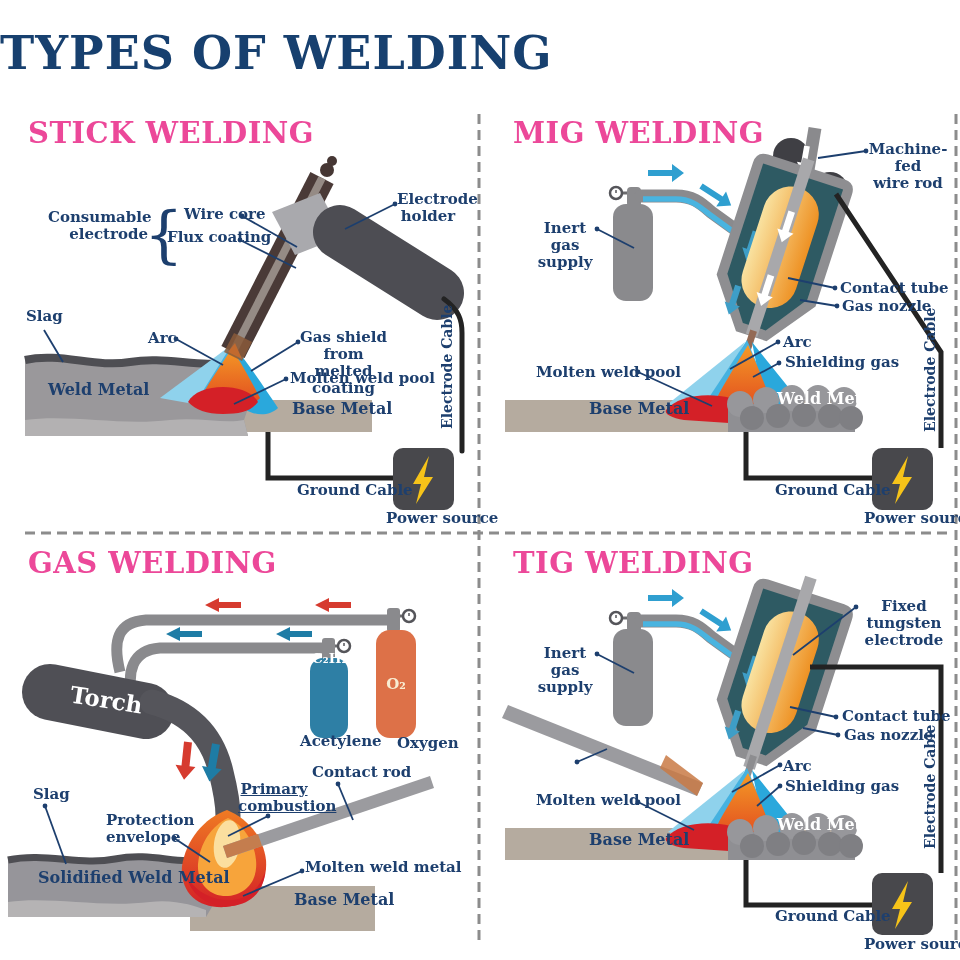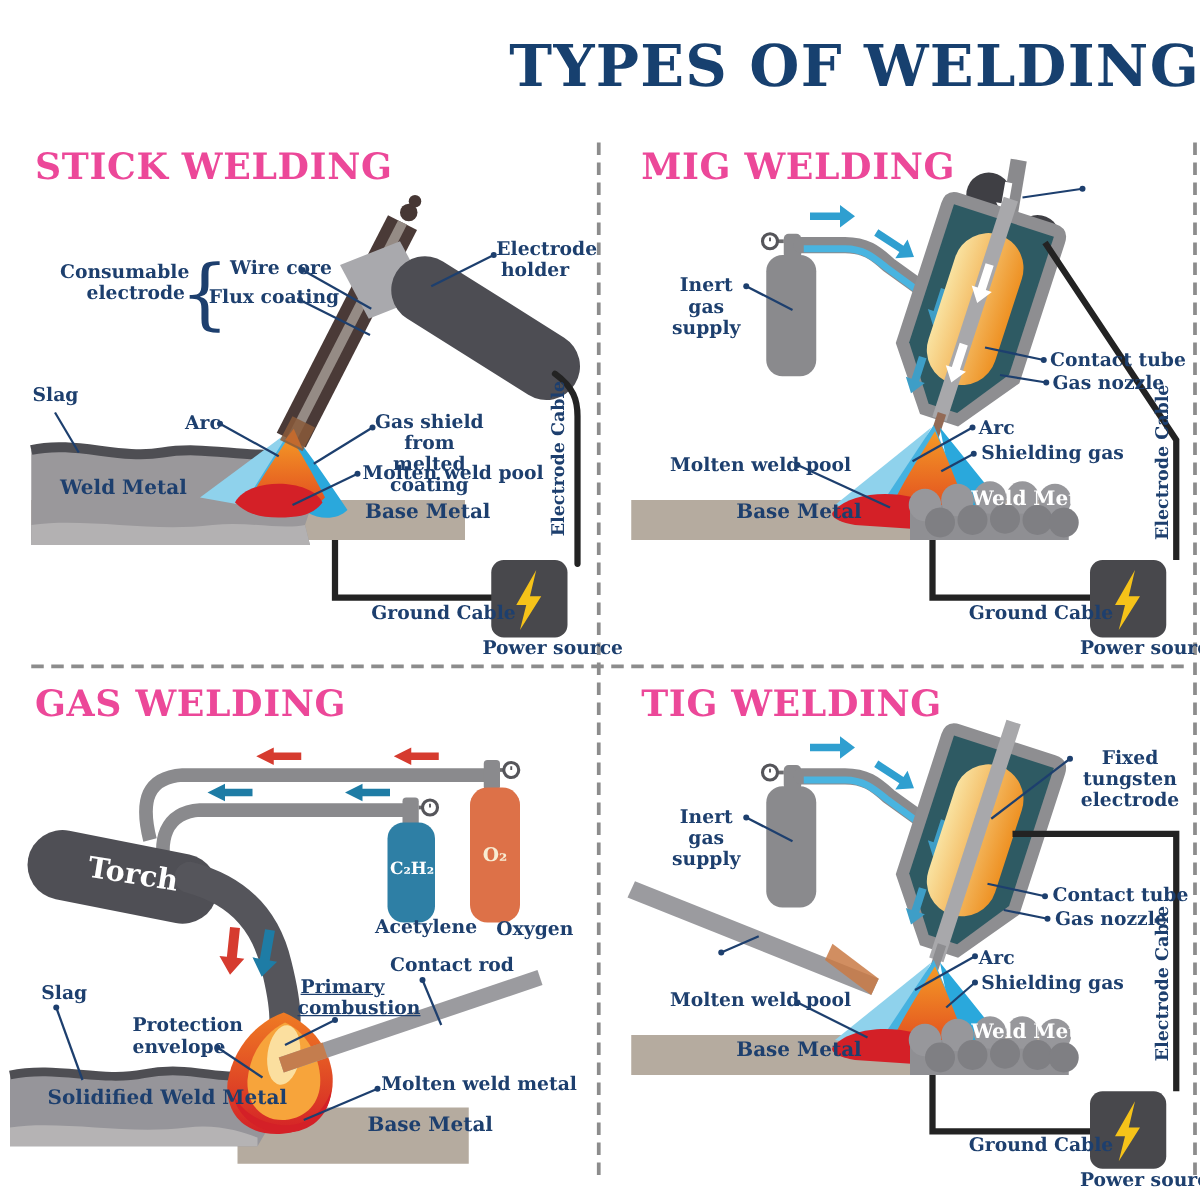--- a/index.html
+++ b/index.html
@@ -1,18 +1,18 @@
 <!DOCTYPE html>
 <html><head>
 <meta charset="utf-8">
 <style>
   html,body{margin:0;padding:0;background:#ffffff;}
   .canvas{position:relative;width:960px;height:960px;background:#ffffff;overflow:hidden;
           font-family:"DejaVu Serif", serif;}
-  .title{position:absolute;left:0;top:26px;width:960px;text-align:right;
+  .title{position:absolute;left:0;top:26px;width:960px;text-align:left;
          font-size:46px;font-weight:bold;color:#17406f;letter-spacing:1px;}
   .qhead{position:absolute;font-size:29px;font-weight:bold;color:#ec4899;letter-spacing:.5px;white-space:nowrap;}
   .lbl{position:absolute;font-size:15px;font-weight:bold;color:#1d3f6e;line-height:1.14;white-space:nowrap;}
   .lbl.ml{white-space:normal;text-align:center;}
   .lbl.rt{text-align:right;}
   .lbl.white{color:#ffffff;}
   .lbl.cream{color:#f8ecd2;}
   .lbl.metal{font-size:16px;}
   .lbl span{display:block;}
   .vert{position:absolute;width:110px;text-align:center;font-size:14px;font-weight:bold;
@@ -338,38 +338,42 @@
       <span>melted coating</span>
 </div>
 <div class="lbl" style="left:290px;top:370px;">Molten weld pool</div>
 <div class="lbl metal" style="left:48px;top:381px;">Weld Metal</div>
 <div class="lbl metal" style="left:292px;top:400px;">Base Metal</div>
 <div class="lbl" style="left:297px;top:482px;">Ground Cable</div>
 <div class="lbl" style="left:386px;top:510px;">Power source</div>
 <div class="vert" style="left:392px;top:366px;">Electrode Cable</div>
 
 <div class="qhead" style="left:513px;top:116px;">MIG WELDING</div>
+<div class="lbl ml" style="left:868px;top:141px;width:80px;">
+  <span>Machine-fed</span>
+      <span>wire rod</span>
+</div>
 <div class="lbl ml" style="left:534px;top:220px;width:62px;">
   <span>Inert gas</span>
       <span>supply</span>
 </div>
 <div class="lbl" style="left:840px;top:280px;">Contact tube</div>
 <div class="lbl" style="left:842px;top:298px;">Gas nozzle</div>
 <div class="lbl" style="left:783px;top:334px;">Arc</div>
 <div class="lbl" style="left:785px;top:354px;">Shielding gas</div>
 <div class="lbl" style="left:536px;top:364px;">Molten weld pool</div>
 <div class="lbl metal white" style="left:777px;top:390px;">Weld Metal</div>
 <div class="lbl metal" style="left:589px;top:400px;">Base Metal</div>
 <div class="lbl" style="left:775px;top:482px;">Ground Cable</div>
 <div class="lbl" style="left:864px;top:510px;">Power source</div>
 <div class="vert" style="left:875px;top:369px;">Electrode Cable</div>
 
 <div class="qhead" style="left:28px;top:546px;">GAS WELDING</div>
 <div class="lbl white" style="left:70px;top:687px;font-size:23px;transform:rotate(9deg);">Torch</div>
-<div class="lbl ml white" style="left:312px;top:688px;width:34px;font-size:13.5px;">C₂H₂</div>
+<div class="lbl ml white" style="left:312px;top:651px;width:34px;font-size:13.5px;">C₂H₂</div>
 <div class="lbl ml cream" style="left:384px;top:676px;width:24px;font-size:15px;">O₂</div>
 <div class="lbl" style="left:300px;top:733px;">Acetylene</div>
 <div class="lbl" style="left:371px;top:735px;margin-left:26px;">Oxygen</div>
 <div class="lbl" style="left:33px;top:786px;">Slag</div>
 <div class="lbl ml" style="left:106px;top:812px;width:68px;">
   <span>Protection</span>
       <span>envelope</span>
 </div>
 <div class="lbl ml" style="left:238px;top:781px;width:72px;text-decoration:underline;">
   <span>Primary</span>

